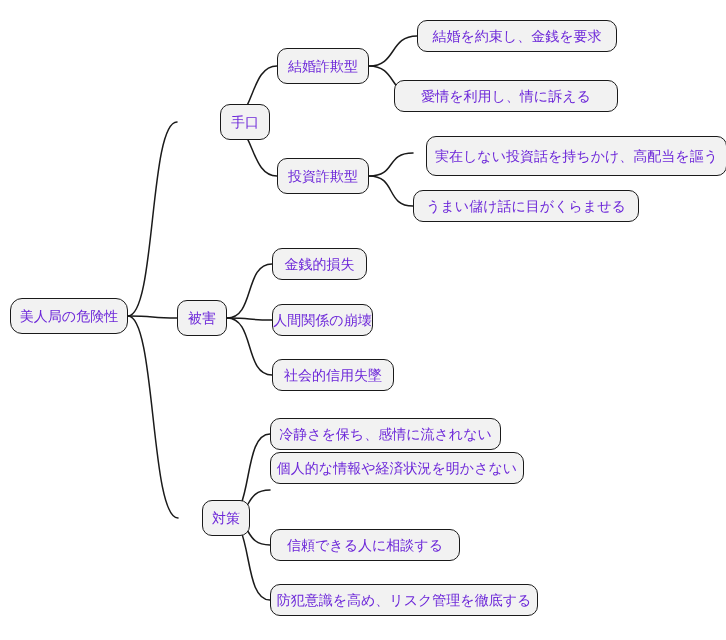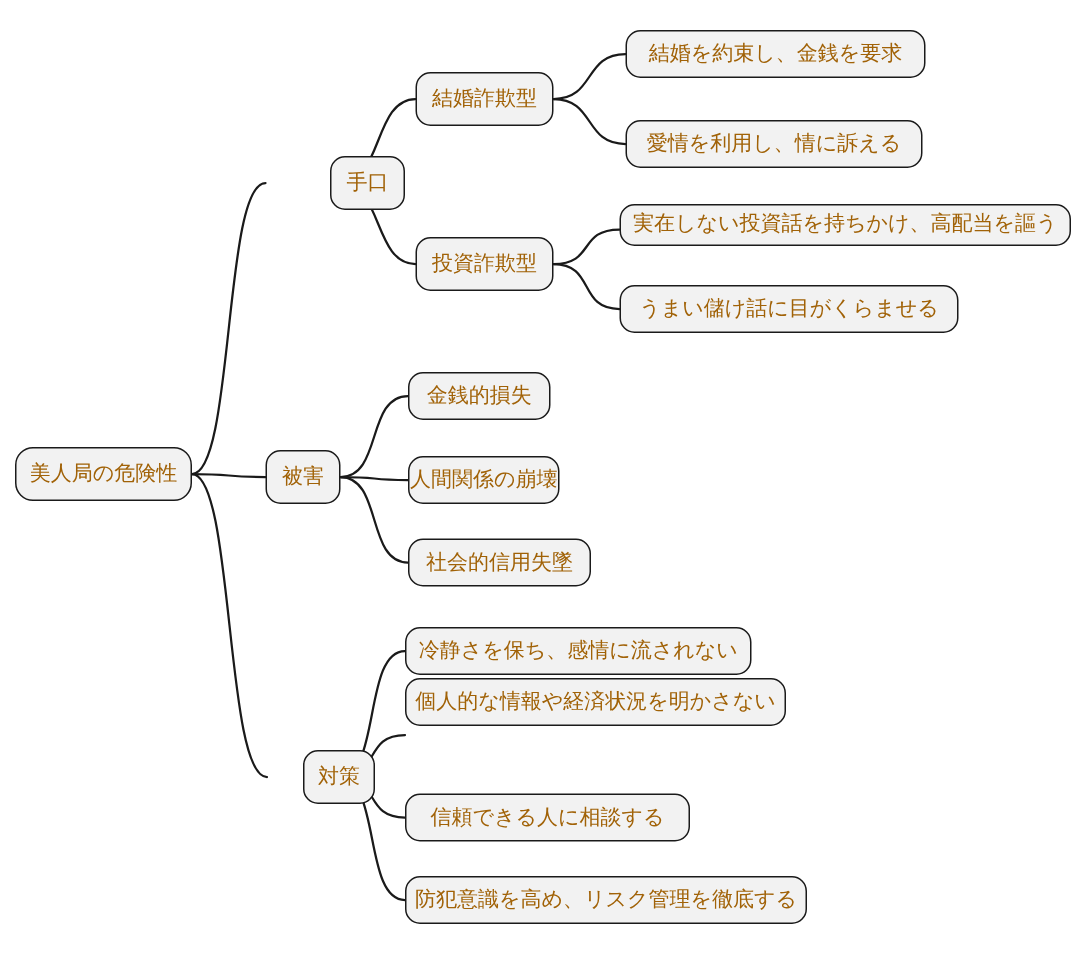--- a/index.html
+++ b/index.html
@@ -30,21 +30,21 @@
   }
   .node {
     position: absolute;
     box-sizing: border-box;
     display: flex;
     align-items: center;
     justify-content: center;
     background: #f2f2f2;
     border: 1.6px solid #1a1a1a;
     border-radius: 10px;
-    color: #a16207;
+    color: #6d28d9;
     font-size: 14px;
     line-height: 1;
     white-space: nowrap;
     text-align: right;
   }
   .node.level0 { border-radius: 12px; }
 </style>
 </head>
 <body>
 
@@ -76,23 +76,23 @@
   <div class="node level1" style="left:177px; top:300px; width:50px; height:36px;">被害</div>
 
   <div class="node level1" style="left:178px; top:500px; width:48px; height:36px;margin-left:24px;">対策</div>
 
   <div class="node level2" style="left:277px; top:48px; width:92px; height:36px;">結婚詐欺型</div>
 
   <div class="node level2" style="left:277px; top:158px; width:92px; height:36px;">投資詐欺型</div>
 
   <div class="node leaf" style="left:417px; top:20px; width:200px; height:32px;">結婚を約束し、金銭を要求</div>
 
-  <div class="node leaf" style="left:417px; top:80px; width:198px; height:32px;">愛情を利用し、情に訴える</div>
+  <div class="node leaf" style="left:394px; top:80px; width:224px; height:32px;">愛情を利用し、情に訴える</div>
 
-  <div class="node leaf" style="left:413px; top:136px; width:301px; height:28px;font-family:Liberation Serif, serif;">実在しない投資話を持ちかけ、高配当を謳う</div>
+  <div class="node leaf" style="left:426px; top:136px; width:301px; height:40px;">実在しない投資話を持ちかけ、高配当を謳う</div>
 
   <div class="node leaf" style="left:413px; top:190px; width:226px; height:32px;">うまい儲け話に目がくらませる</div>
 
   <div class="node leaf" style="left:272px; top:248px; width:95px; height:32px;">金銭的損失</div>
 
   <div class="node leaf" style="left:272px; top:304px; width:101px; height:32px;">人間関係の崩壊</div>
 
   <div class="node leaf" style="left:272px; top:359px; width:122px; height:32px;">社会的信用失墜</div>
 
   <div class="node leaf" style="left:270px; top:418px; width:231px; height:32px;">冷静さを保ち、感情に流されない</div>

